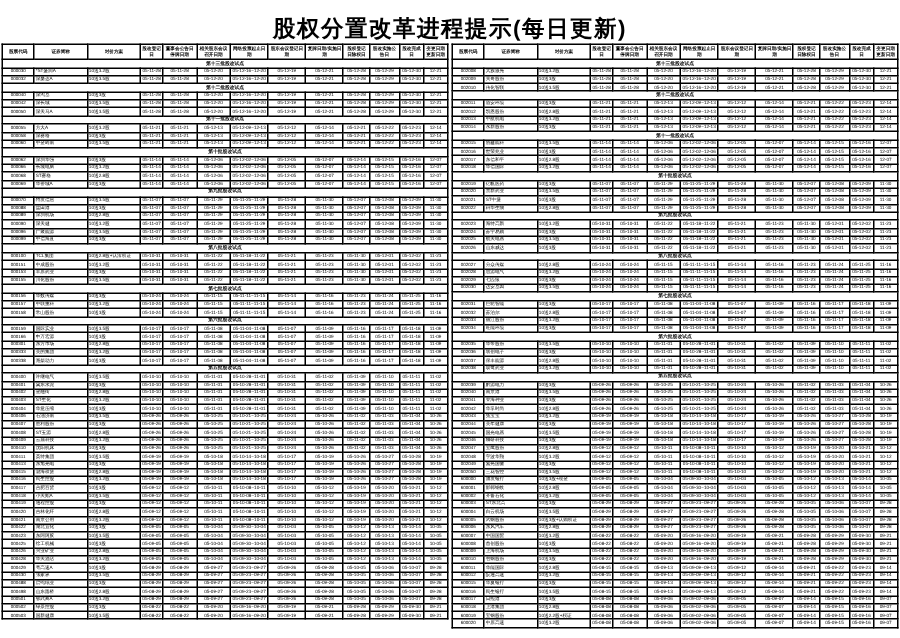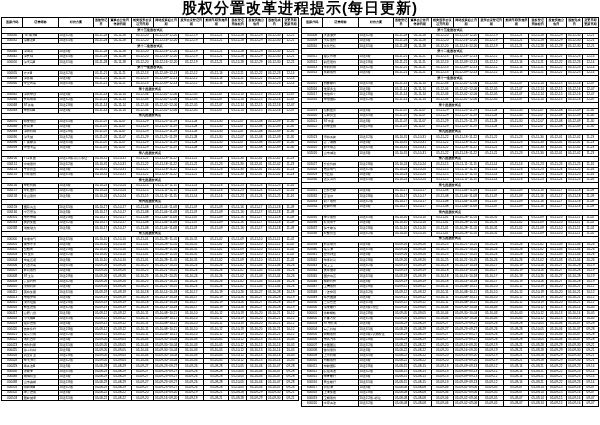--- a/index.html
+++ b/index.html
@@ -1,19 +1,19 @@
 <!DOCTYPE html>
 <html><head>
 <meta charset="utf-8">
 <style>
   html,body{margin:0;padding:0;background:#ffffff;}
   body{width:600px;height:425px;overflow:hidden;font-family:"Liberation Sans","DejaVu Sans",sans-serif;color:#000;}
   #title{
     text-align:center;font-size:15px;font-weight:bold;letter-spacing:1px;
-    line-height:14px;padding:1px 0 2px 0;
+    line-height:14px;padding:13px 0 2px 0;
   }
   #wrap{display:flex;gap:2px;padding:0 1px;}
   .panel{flex:1 1 50%;}
   table{border-collapse:collapse;table-layout:fixed;width:100%;}
   td,th{
     border:0.5px solid #000;
     font-size:3.1px;line-height:3.6px;
     padding:0 0.5px;
     overflow:hidden;white-space:nowrap;
     vertical-align:middle;

